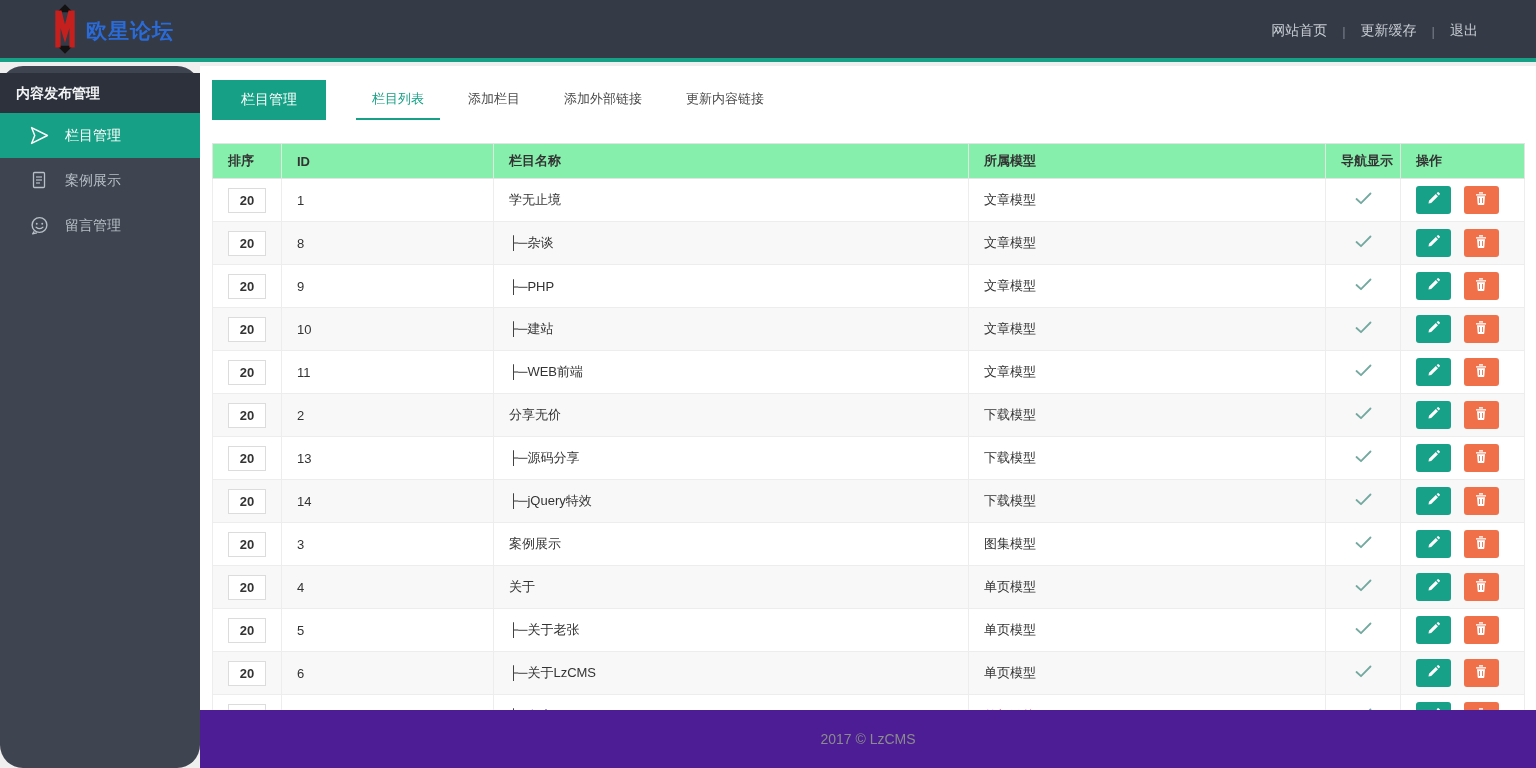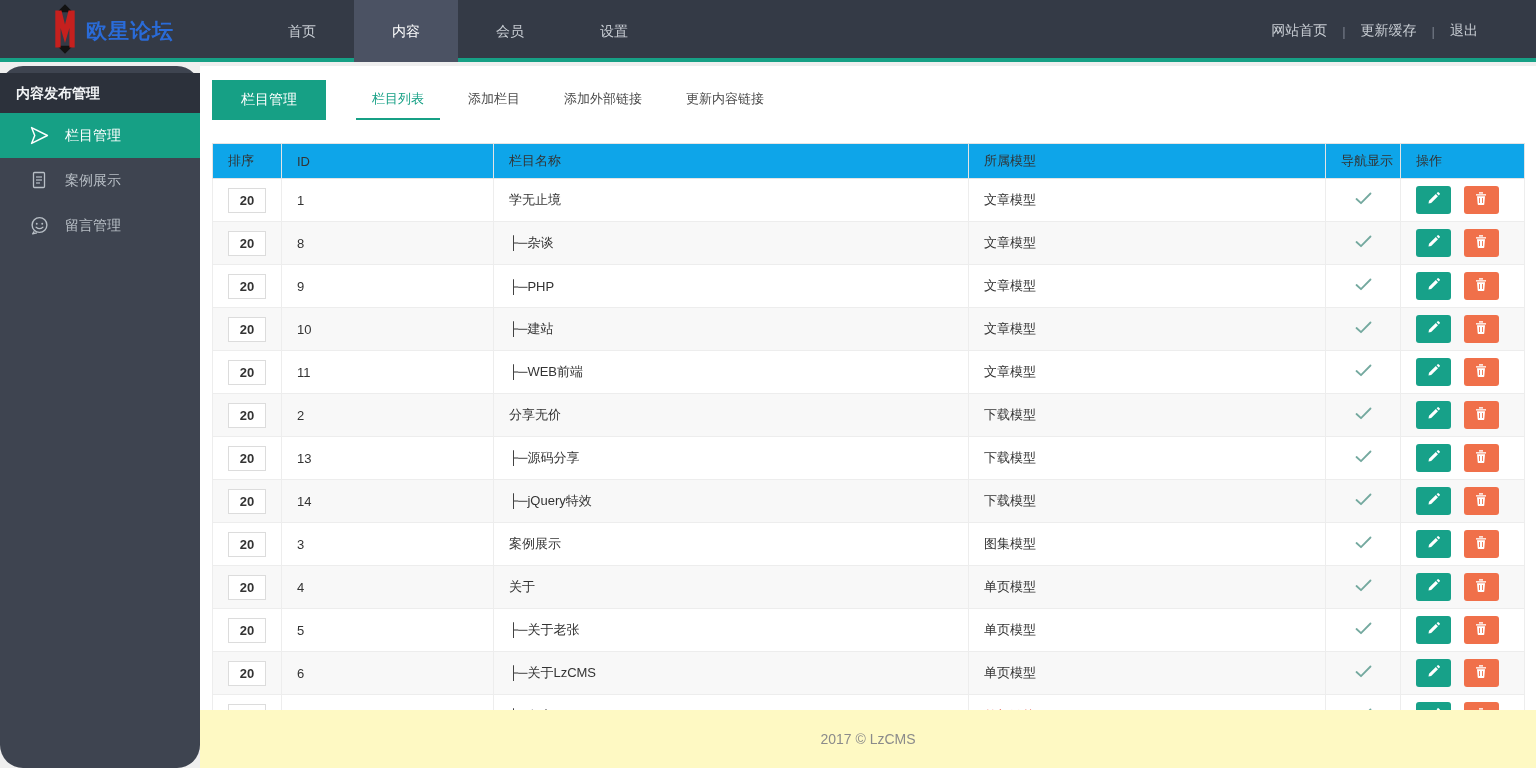--- a/index.html
+++ b/index.html
@@ -39,59 +39,53 @@
     font-size:14px; cursor:pointer; font-family:inherit; }
   .tabs { display:flex; margin-left:30px; height:40px;gap:12px; }
   .tab { padding:0 16px; display:flex; align-items:center; font-size:13px; color:#4a4a4a;
     cursor:pointer; border-bottom:2px solid transparent; }
   .tab.active { color:#16a085; border-bottom-color:#16a085; }
 
   
   .table-wrap { margin:23px 12px 0 12px; }
   table { width:1312px; border-collapse:collapse; table-layout:fixed;
     font-size:13px; color:#333; border:1px solid #e0e0e0; }
-  th { background:#0ea5e9; height:35px; text-align:left; padding-left:15px;
-    font-weight:normal; color:#333; border:1px solid #e4e4e4; }
+  th { background:#86efac; height:35px; text-align:left; padding-left:15px;
+    font-weight:bold; color:#333; border:1px solid #e4e4e4; }
   td { height:43px; padding-left:15px; border:1px solid #ededed; background:#fff; }
   tbody tr:nth-child(even) td { background:#f8f8f8; }
   td.center, th.center-h { padding-left:0; text-align:center; }
   .sort-input { width:38px; height:25px; border:1px solid #dcdcdc; background:#fff;
     text-align:center; font-size:13px; color:#333; font-family:inherit;font-weight:bold; }
   .model-cell.red { color:#e8553e; }
   .check { display:inline-block; color:#74a99f; }
   .act-btn { width:35px; height:28px; border:none; border-radius:3px; cursor:pointer;
     display:inline-flex; align-items:center; justify-content:center; margin-right:9px; }
   .act-btn.edit { background:#17a189; }
   .act-btn.del { background:#f0704a; }
   .linkicon { display:inline-block; margin-left:6px; vertical-align:-2px; }
 
   
   .footer { position:absolute; left:0; bottom:0; width:1336px; height:58px;
-    background:#fef9c3; display:flex; align-items:center; justify-content:center;
+    background:#4c1d95; display:flex; align-items:center; justify-content:center;
     color:#8b8b8b; font-size:14px; z-index:20; }
 </style>
 </head>
 <body>
 
 <div class="navbar">
   <div class="logo">
     <span>
       <svg width="30" height="52" viewBox="0 0 34 56">
         <polygon points="17,0 26,9 8,9" fill="#121212"></polygon>
         <polygon points="17,56 26,47 8,47" fill="#121212"></polygon>
         <path d="M6 7 h7 l4 16 4-16 h7 v42 h-6 V27 l-5 17 -5-17 v22 H6 z" fill="#c6201e"></path>
       </svg>
     </span>
     <span class="logo-text">欧星论坛</span>
-  </div>
-  <div class="nav-menu">
-    <div class="nav-item">首页</div>
-    <div class="nav-item active">内容</div>
-    <div class="nav-item">会员</div>
-    <div class="nav-item">设置</div>
   </div>
   <div class="nav-right">
     <span class="link">网站首页</span>
     <span class="sep">|</span>
     <span class="link">更新缓存</span>
     <span class="sep">|</span>
     <span class="link">退出</span>
   </div>
 </div>
 

